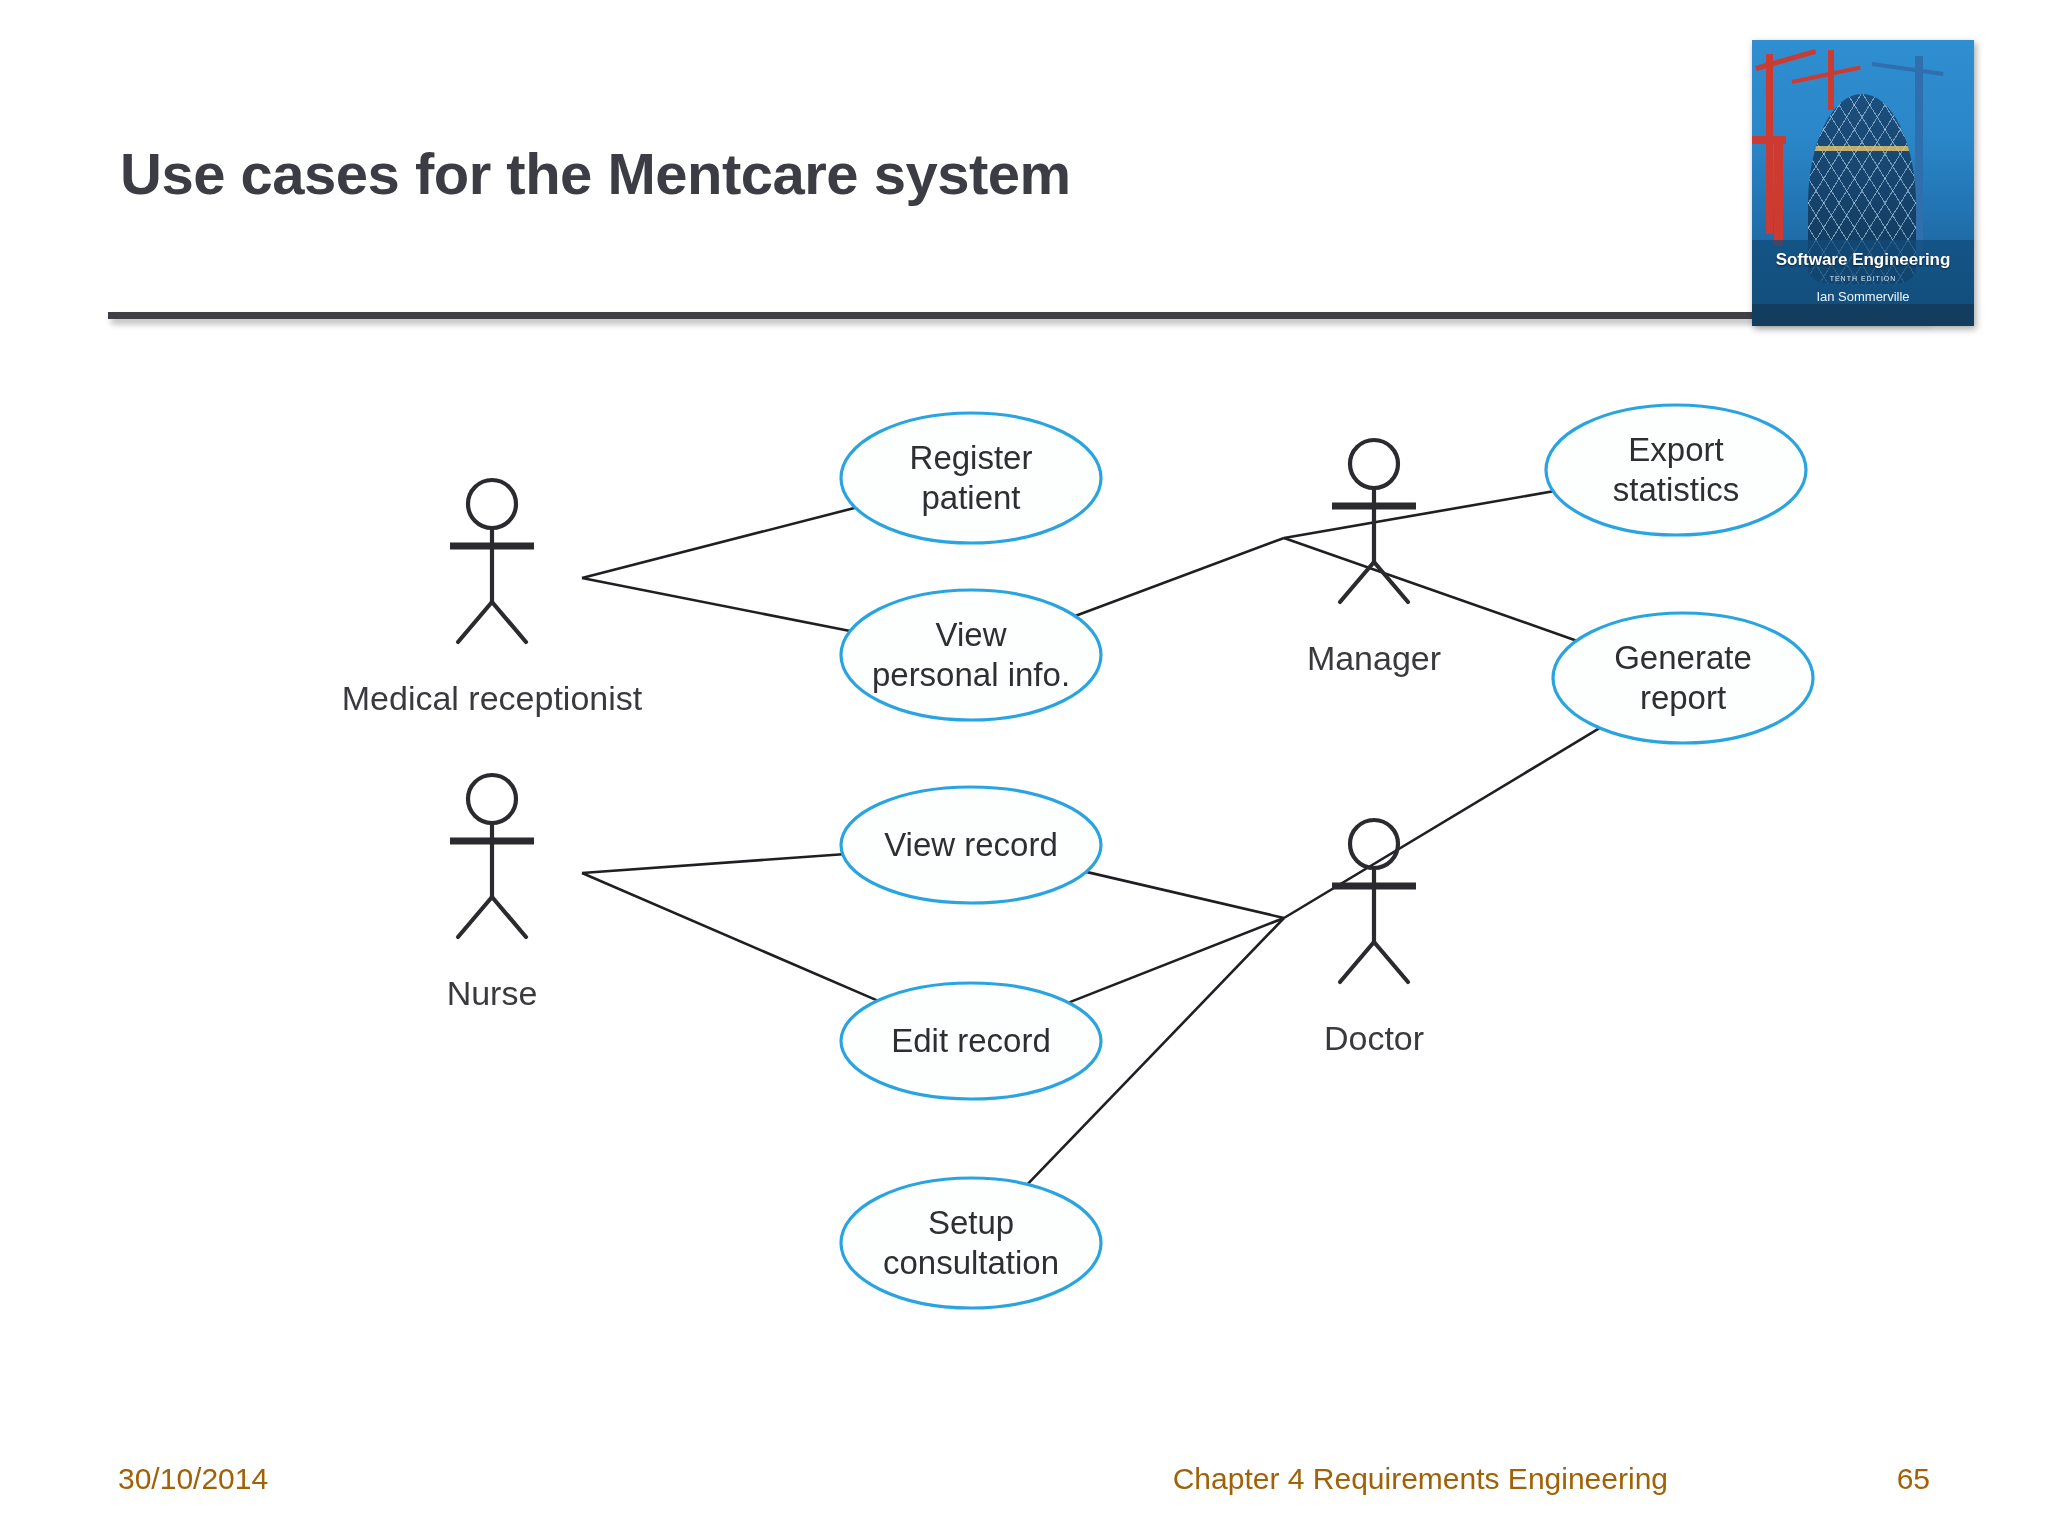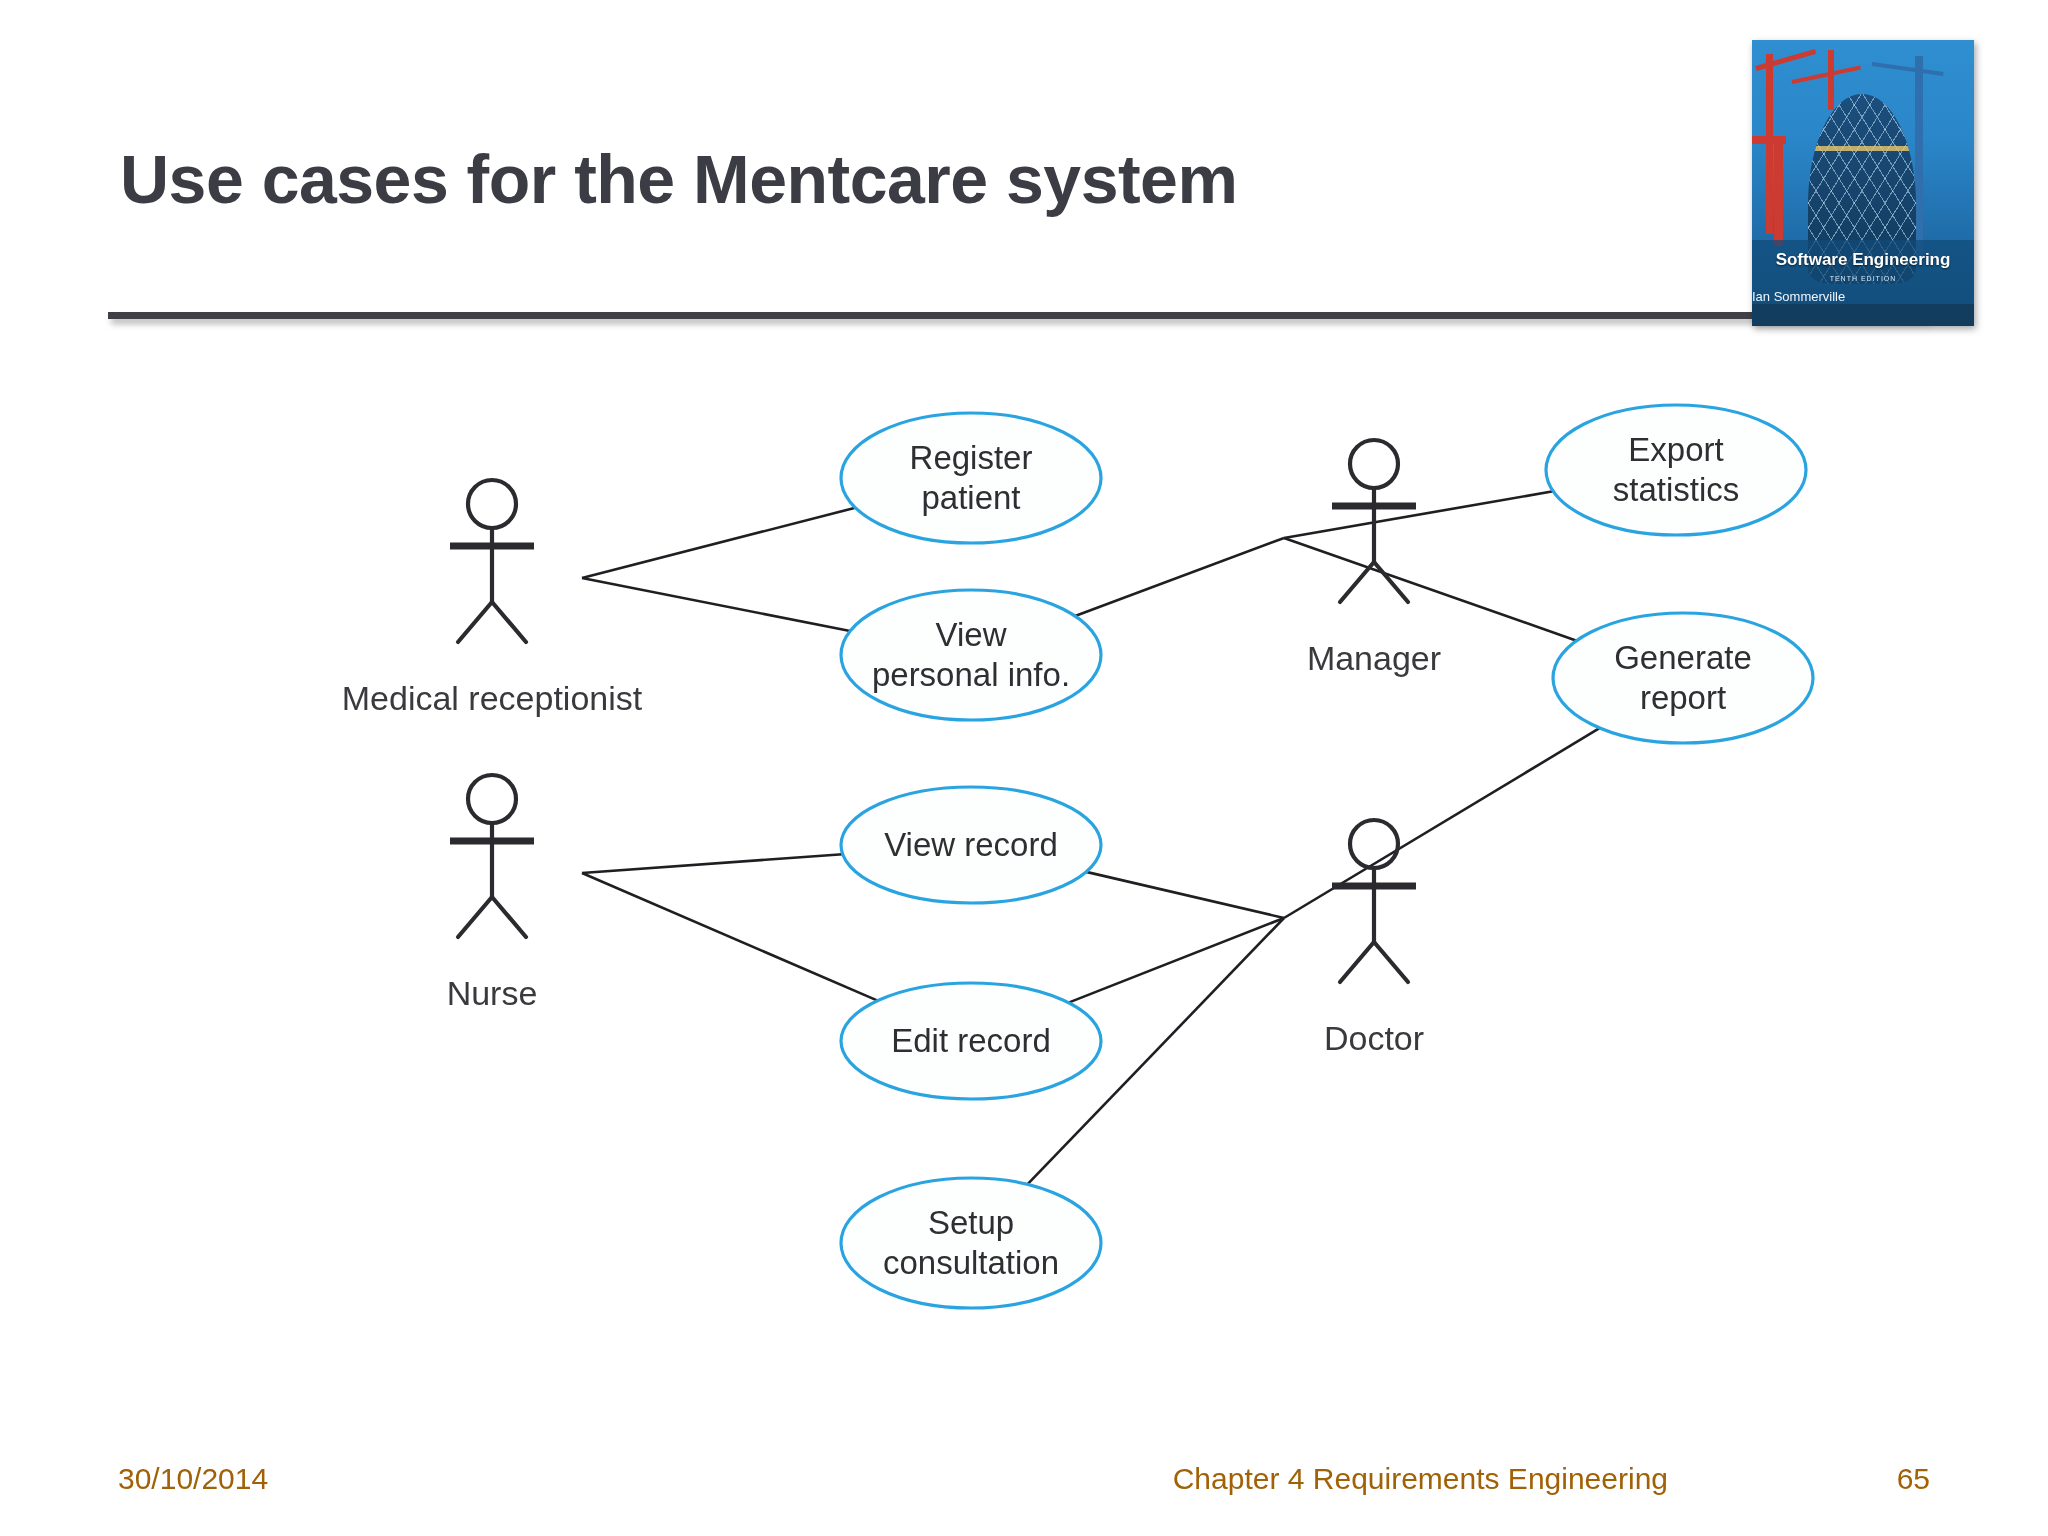--- a/index.html
+++ b/index.html
@@ -13,21 +13,21 @@
     position: relative;
     overflow: hidden;
     font-family: "Liberation Sans", sans-serif;
   }
 
   
   #slide-title {
     position: absolute;
     left: 120px;
     top: 140px;
-    font-size: 68px;
+    font-size: 58px;
     font-weight: bold;
     color: #3c3c44;
     letter-spacing: -0.5px;
     white-space: nowrap;
   }
   #title-rule {
     position: absolute;
     left: 108px;
     top: 312px;
     width: 1820px;
@@ -108,21 +108,21 @@
     bottom: 44px;
     text-align: center;
     color: #dbe9f5;
     font-size: 7px;
     letter-spacing: 1px;
   }
   #book-author {
     position: absolute;
     left: 0; right: 0;
     bottom: 22px;
-    text-align: left;
+    text-align: center;
     color: #eef5fb;
     font-size: 13px;
   }
   #book-footer-strip {
     position: absolute;
     left: 0; right: 0;
     bottom: 0;
     height: 22px;
     background: #123d5e;
   }

